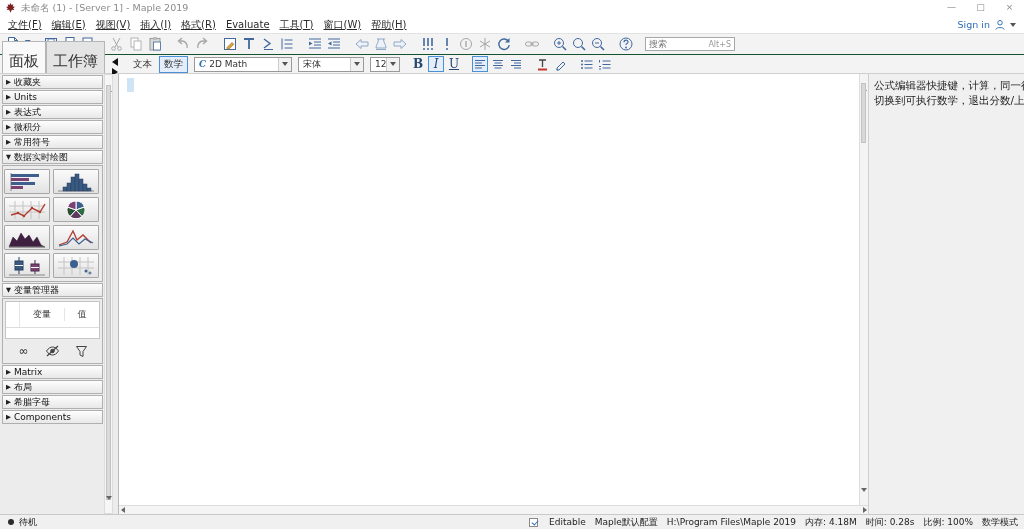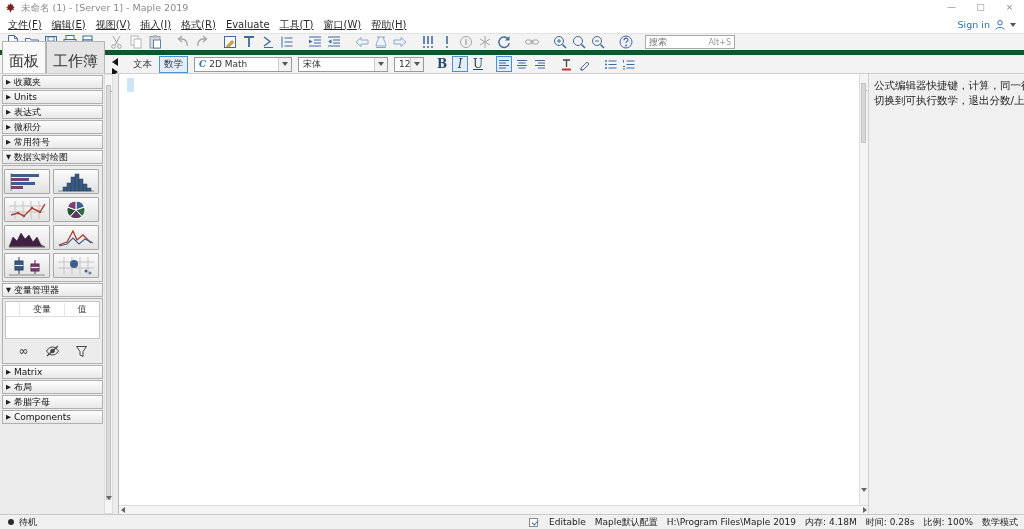--- a/index.html
+++ b/index.html
@@ -13,21 +13,21 @@
   .titlebar .title { color:#8a8a8a; font-size:9.5px; margin-left:5px; }
   .wctrls { margin-left:auto; display:flex; }
   .wbtn { width:29px; height:16px; text-align:center; line-height:15px; color:#8a8a8a; font-size:9px; }
   
   .menubar { height:17px; display:flex; align-items:center; background:#fff; padding-left:3px; }
   .menu-item { padding:1px 5px; font-size:10px; color:#2b2b2b;text-decoration:underline; }
   .menubar .right { margin-left:auto; display:flex; align-items:center; padding-right:8px; gap:4px; }
   .signin { color:#2f6fb5; font-size:9.5px; }
   .caret-down { width:0; height:0; border-left:3px solid transparent; border-right:3px solid transparent; border-top:4px solid #555; }
   
-  .toolbar { height:22px; background:#f3f3f3; border-top:1px solid #e3e3e3; border-bottom:5px solid #14532d;
+  .toolbar { height:22px; background:#f3f3f3; border-top:1px solid #e3e3e3; border-bottom:1px solid #14532d;
              display:flex; align-items:center; padding-left:3px; }
   .tbtn { width:19px; height:19px; display:flex; align-items:center; justify-content:center; border-radius:2px; }
   .tsep { width:9px; }
   .searchwrap { position:relative; margin-left:10px; }
   .search { width:90px; height:14px; border:1px solid #a8a8a8; font-size:9px; padding:0 28px 0 3px;
             font-family:"DejaVu Sans",sans-serif; color:#444; background:#fff; }
   .search::placeholder { color:#777; }
   .search-hint { position:absolute; right:4px; top:3px; color:#9a9a9a; font-size:8px; pointer-events:none; }
   
   .formatrow { height:19px; background:#f3f3f3; border-bottom:1px solid #cfcfcf; display:flex; align-items:center; position:relative; }
@@ -55,21 +55,21 @@
   .sections { position:absolute; left:2px; top:1px; width:101px; }
   .sect { border:1px solid #b0b0b0; background:linear-gradient(#fdfdfd,#e8e8e8); height:14px; display:flex;
           align-items:center; font-size:9px; margin-bottom:1px; padding-left:3px; color:#111; }
   .sect .arrow { font-size:6.5px; margin-right:3px; color:#222; }
   .plotwrap { border:1px solid #b0b0b0; background:#ececec; padding:3px 2px; margin-bottom:1px;
               display:grid; grid-template-columns:48px 48px; gap:3px 1px; justify-content:center; }
   .plotbtn { width:46px; height:25px; border:1px solid #a8a8a8; background:linear-gradient(#fbfbfb,#e2e2e2);
              display:flex; align-items:center; justify-content:center; border-radius:1px; }
   .varwrap { border:1px solid #b0b0b0; background:#ececec; margin-bottom:1px; padding:2px; }
   .vartable { background:#fff; border:1px solid #c5c5c5; height:38px; font-size:9px; }
-  .varhead { display:flex; height:15px; border-bottom:1px solid #ddd; align-items:center; }
+  .varhead { display:flex; height:26px; border-bottom:1px solid #ddd; align-items:center; }
   .varhead .c0 { width:14px; border-right:1px solid #e5e5e5; height:100%; }
   .varhead .c1 { flex:1; text-align:center; border-right:1px solid #e5e5e5; }
   .varhead .c2 { width:34px; text-align:center; }
   .varbtns { display:flex; justify-content:space-around; align-items:center; padding:4px 4px 2px; }
   .vbtn { width:22px; height:16px; display:flex; align-items:center; justify-content:center; font-size:12px; color:#333; }
   
   .sscroll { position:absolute; left:104px; top:0; width:9px; height:440px; background:#f6f6f6; border:1px solid #dcdcdc; }
   .sarrow { position:absolute; left:1px; width:5px; }
   .tri-up   { width:0; height:0; border-left:3px solid transparent; border-right:3px solid transparent; border-bottom:4px solid #666; }
   .tri-down { width:0; height:0; border-left:3px solid transparent; border-right:3px solid transparent; border-top:4px solid #666; }
@@ -348,21 +348,21 @@
   <div class="fmt" style="margin-left:10px;">
     <span class="togglebtn">文本</span>
     <span class="togglebtn active">数学</span>
     <div class="dd" style="width:98px;">
       <span class="style-c">C</span>
       <span>2D Math</span>
       <span class="ddarrow">
           <span class="caret-down"></span>
         </span>
     </div>
-    <div class="dd" style="width:90px;">
+    <div class="dd" style="width:66px;">
       <span>宋体</span>
       <span class="ddarrow">
           <span class="caret-down"></span>
         </span>
     </div>
     <div class="dd" style="width:30px;">
       <span>12</span>
       <span class="ddarrow">
           <span class="caret-down"></span>
         </span>

